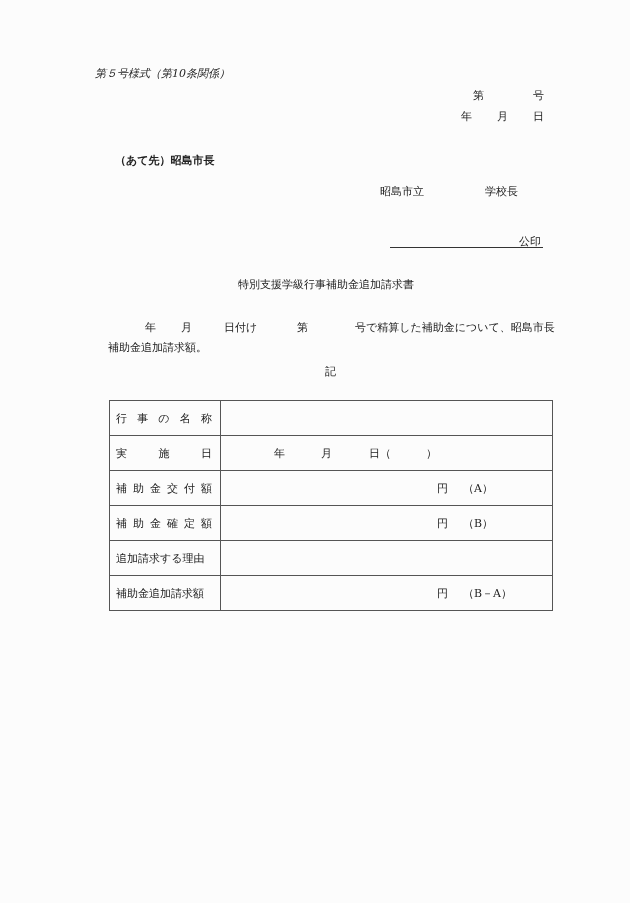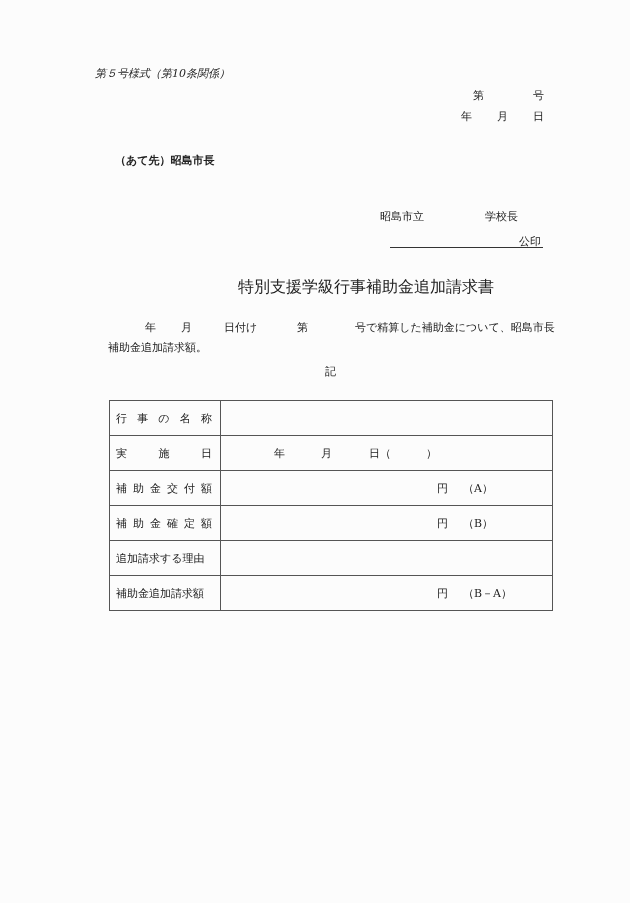--- a/index.html
+++ b/index.html
@@ -5,24 +5,24 @@
   html, body { margin: 0; padding: 0; }
   body {
     width: 630px; height: 903px; background: #fcfcfc; position: relative; overflow: hidden;
     font-family: "DejaVu Serif", "Liberation Serif", serif; color: #222; font-size: 11px;
   }
   .abs { position: absolute; white-space: nowrap; line-height: 1; }
   .form-no { left: 95px; top: 68px; font-style: italic; }
   .num-line { top: 90px; }
   .date-line { top: 111px; }
   .addressee { left: 115px; top: 155px; font-weight: bold; }
-  .school-line { top: 211px; }
+  .school-line { top: 186px; }
   .seal-underline { position: absolute; left: 390px; top: 247px; width: 153px; border-bottom: 1px solid #333; }
   .seal { left: 519px; top: 236px; }
-  .title { left: 238px; top: 279px; font-size: 16px; }
+  .title { left: 238px; top: 279px; font-size: 11px; }
   .body1 { top: 322px; }
   .body2 { left: 108px; top: 342px; }
   .ki { left: 325px; top: 366px; }
   table.form {
     position: absolute; left: 109px; top: 400px; width: 444px; border-collapse: collapse;
   }
   table.form td { border: 1px solid #555; height: 34px; padding: 0; vertical-align: middle; }
   table.form td.lbl { width: 104px; padding-left: 6px; font-size: 11px; }
   table.form td.val { position: relative; }
   .spread { display: flex; justify-content: space-between; padding-right: 8px; }

